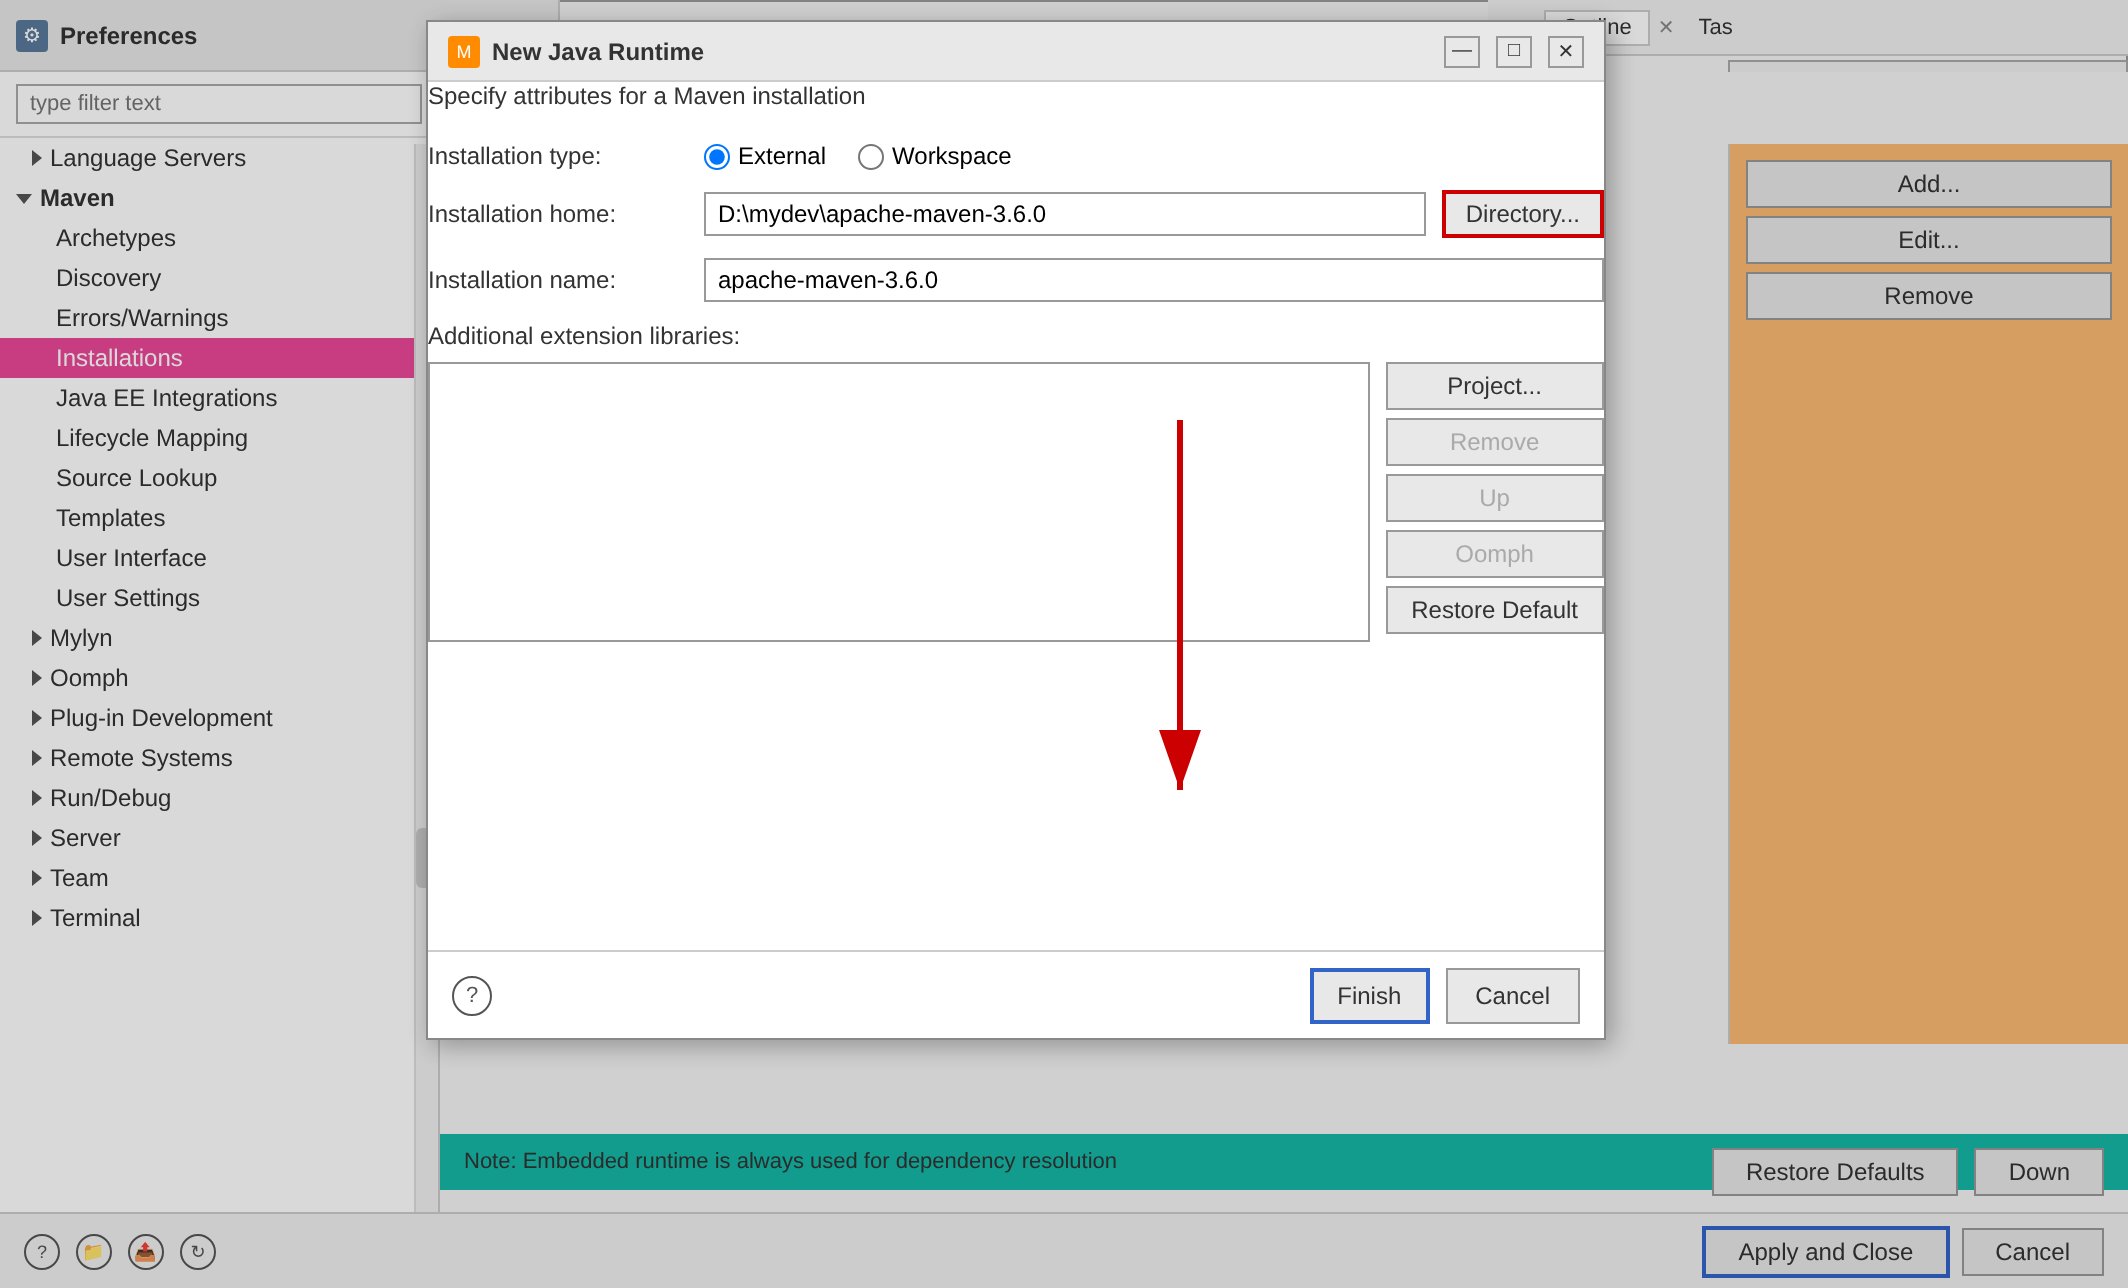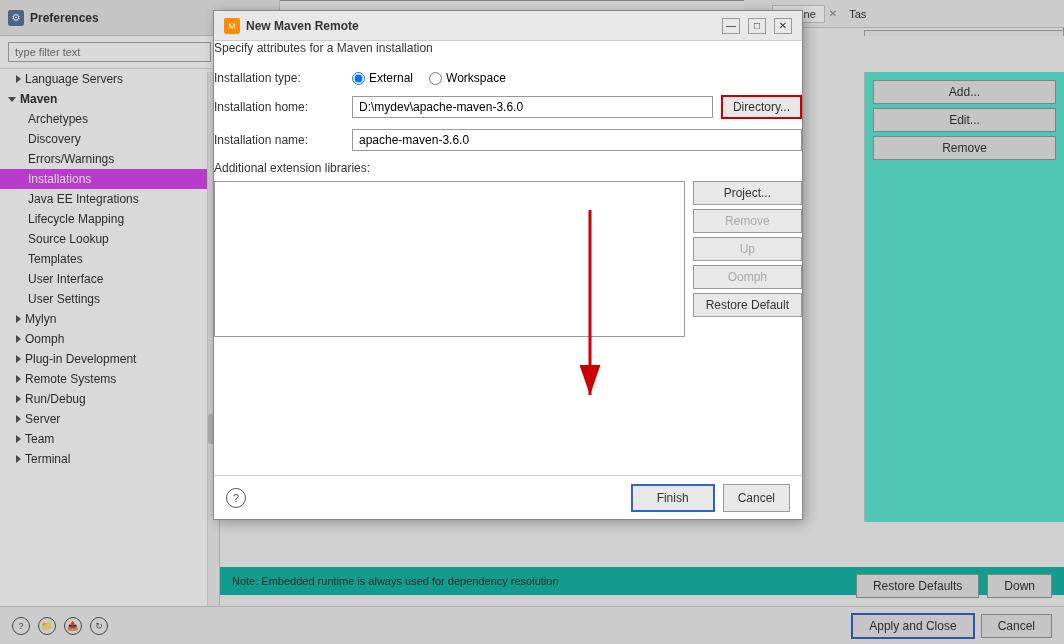--- a/index.html
+++ b/index.html
@@ -117,21 +117,21 @@
       border-right: 4px solid transparent;
       border-top: 5px solid #555;
       display: inline-block;
     }
     .tree-child {
       padding: 3px 8px 3px 28px;
       cursor: pointer;
       font-size: 12px;
       color: #333;
     }
-    .tree-child.selected { background: #d946ef; color: white; }
+    .tree-child.selected { background: #ec4899; color: white; }
 
     
     .main-content {
       position: absolute;
       top: 36px; left: 220px;
       right: 0;
       bottom: 0;
       background: #f5f5f5;
     }
 
@@ -276,21 +276,21 @@
 
     .ext-label {
       font-size: 12px;
       color: #333;
       margin-bottom: 6px;
     }
 
     .ext-area {
       display: flex;
       gap: 8px;
-      height: 156px;
+      height: 140px;
     }
     .ext-list {
       flex: 1;
       border: 1px solid #999;
       background: white;
       min-height: 130px;
     }
     .ext-buttons {
       display: flex;
       flex-direction: column;
@@ -329,21 +329,21 @@
       font-size: 11px;
       color: #555;
       cursor: pointer;
     }
     .dialog-btns {
       margin-left: auto;
       display: flex;
       gap: 8px;
     }
     .finish-btn {
-      padding: 5px 24px;
+      padding: 5px 12px;
       border: 2px solid #3264c8;
       background: #e8e8e8;
       font-size: 12px;
       cursor: pointer;
       color: #333;
     }
     .cancel-btn {
       padding: 5px 14px;
       border: 1px solid #999;
       background: #e8e8e8;
@@ -358,21 +358,21 @@
       z-index: 25;
       pointer-events: none;
     }
 
     
     .right-panel {
       position: absolute;
       top: 36px; right: 0;
       width: 200px;
       height: 450px;
-      background: #5eead4;
+      background: #fdba74;
       border-left: 1px solid #ccc;
       padding: 8px;
     }
     .right-btn {
       display: block;
       width: 100%;
       padding: 4px 8px;
       border: 1px solid #999;
       background: #e8e8e8;
       font-size: 12px;
@@ -560,21 +560,21 @@
 </div>
 
 <div class="dialog-overlay"></div>
 
 <div class="dialog">
 
   <div class="dialog-titlebar">
     <div class="dialog-title-icon">
       <span>M</span>
     </div>
-    <span class="dialog-title-text">New Maven Remote</span>
+    <span class="dialog-title-text">New Java Runtime</span>
     <div class="dialog-ctrl-btn">—</div>
     <div class="dialog-ctrl-btn">□</div>
     <div class="dialog-ctrl-btn">✕</div>
   </div>
 
   <div class="dialog-body">
     <div class="dialog-subtitle">Specify attributes for a Maven installation</div>
 
     <div class="form-row">
       <span class="form-label">Installation type:</span>

